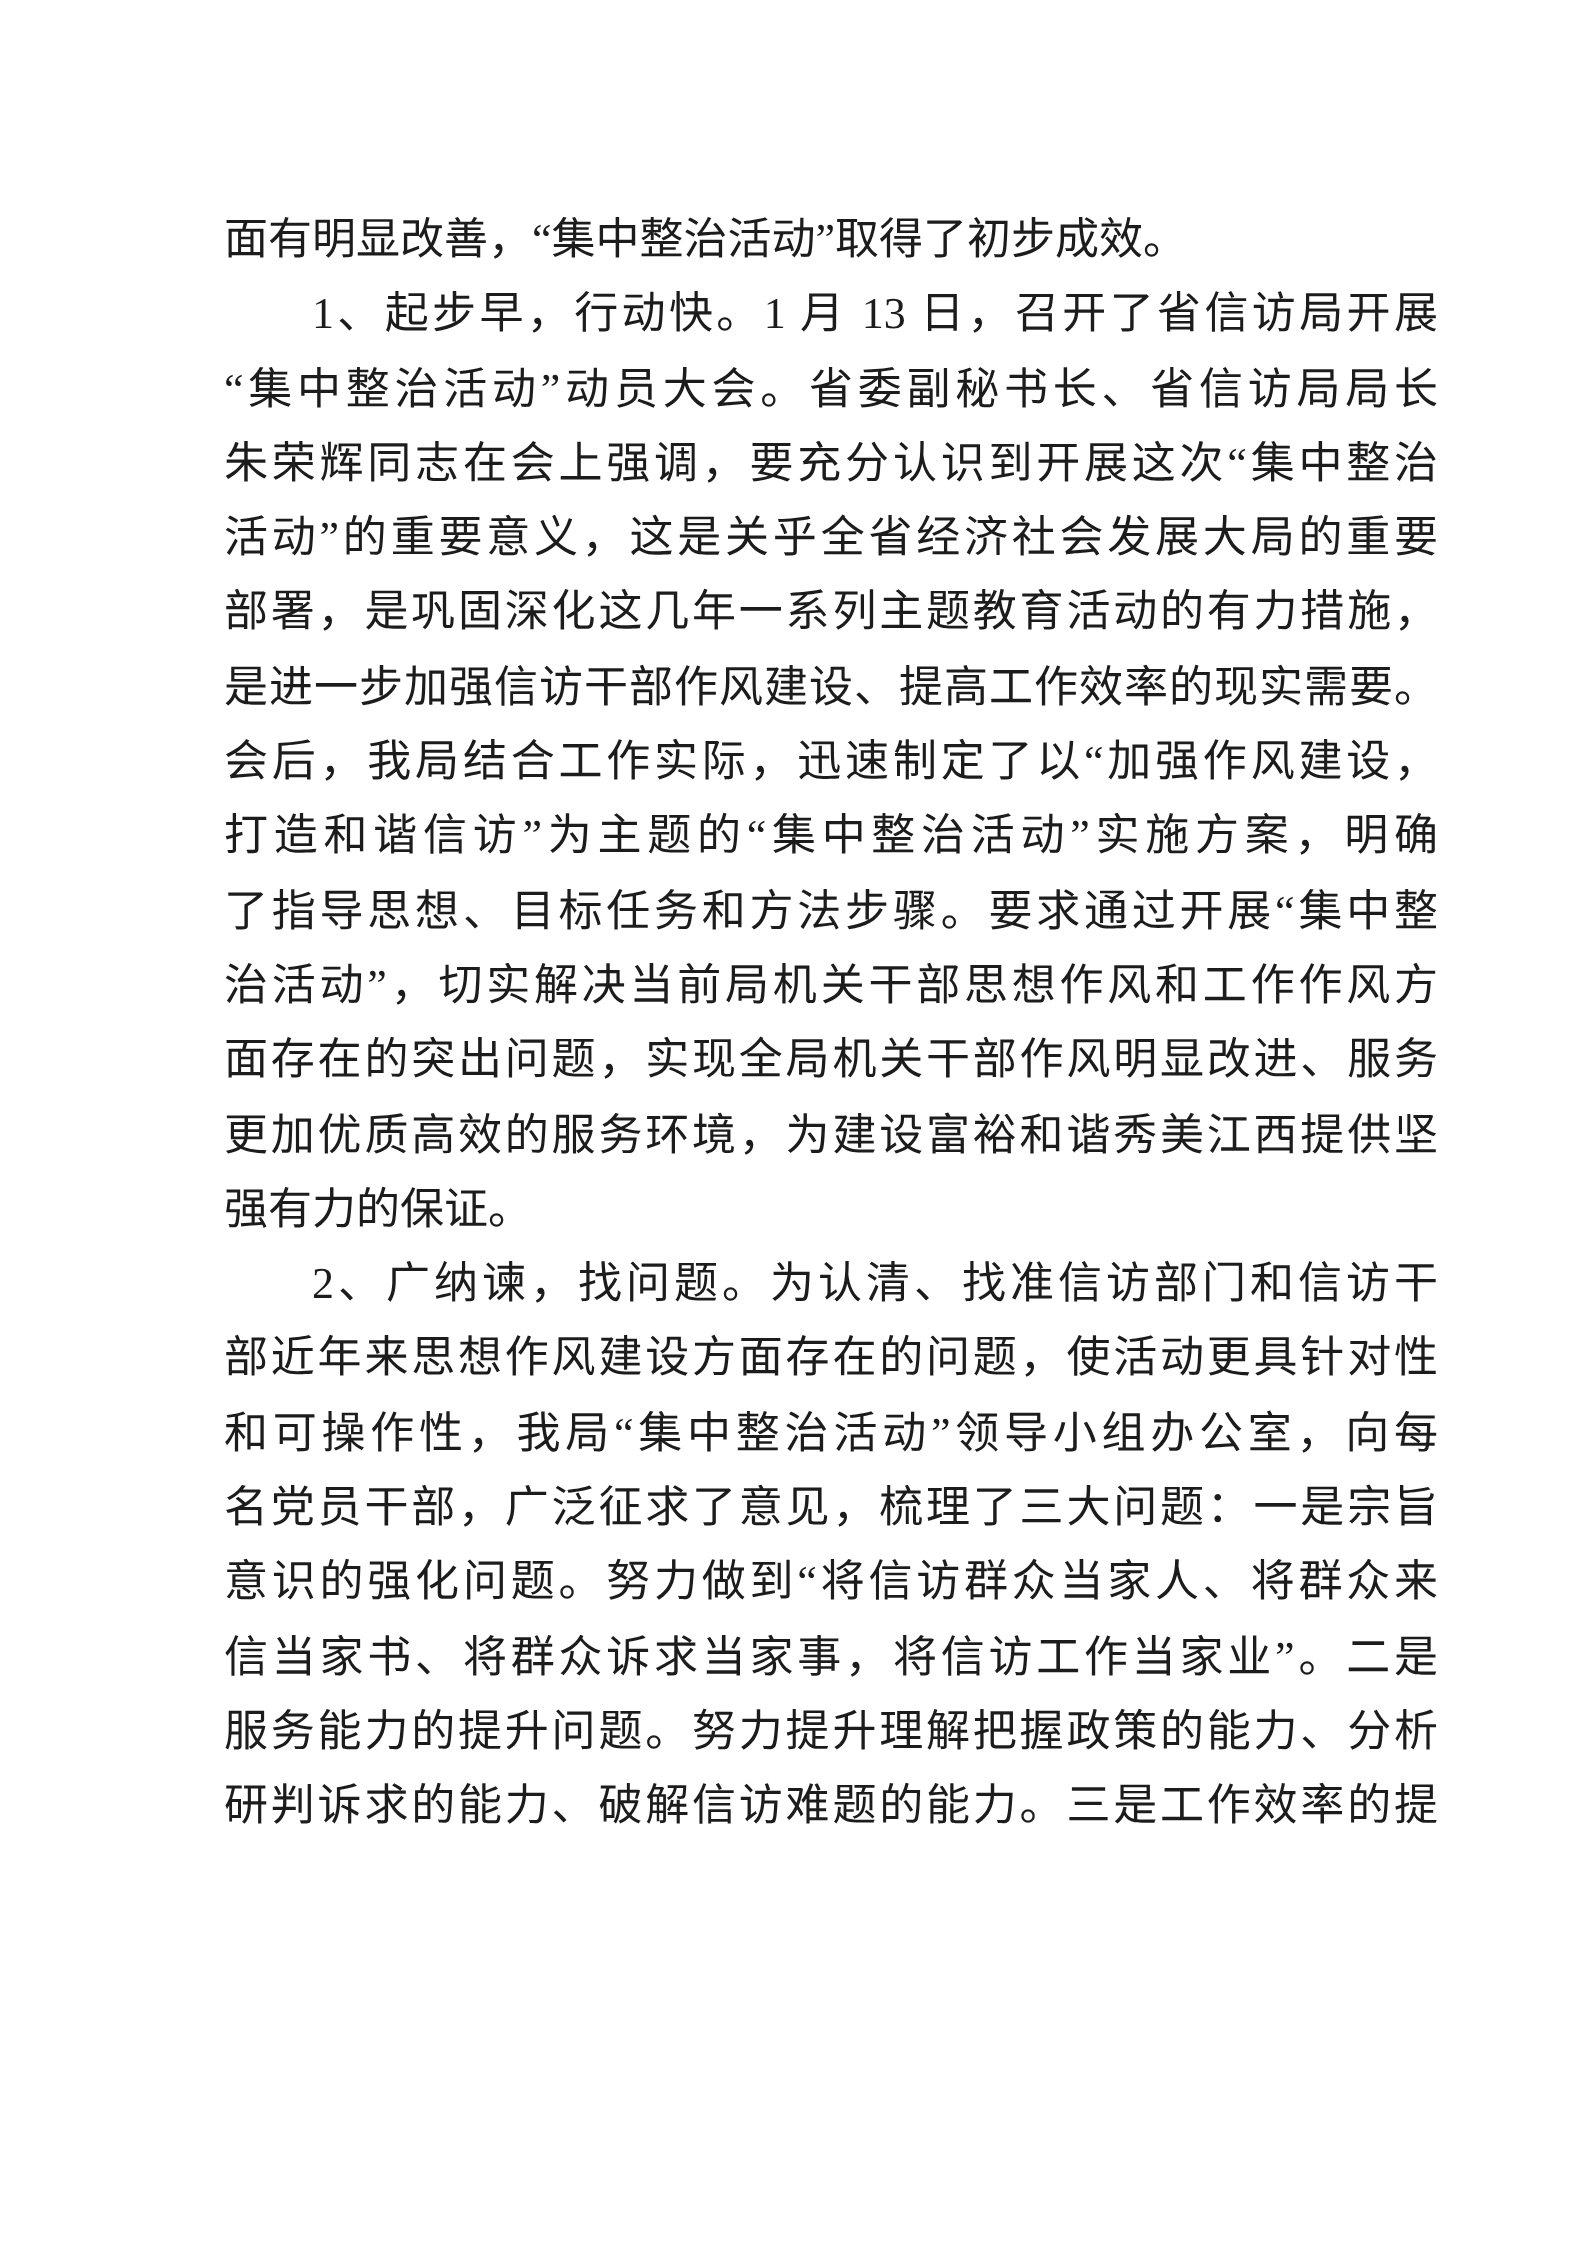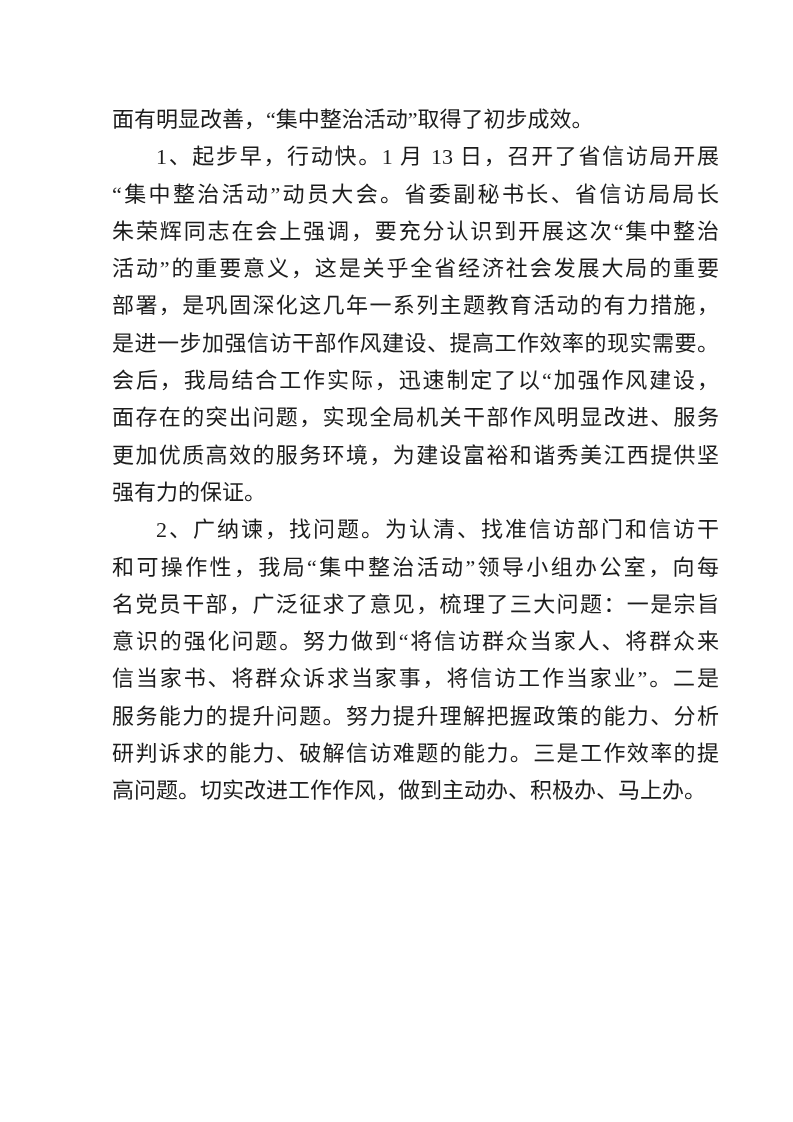--- a/index.html
+++ b/index.html
@@ -46,25 +46,28 @@
 <div class="page">
   <div class="text-block">
       <div class="line para-end">面有明显改善，“集中整治活动”取得了初步成效。</div>
       <div class="line indent">1、起步早，行动快。1 月 13 日，召开了省信访局开展</div>
       <div class="line">“集中整治活动”动员大会。省委副秘书长、省信访局局长</div>
       <div class="line">朱荣辉同志在会上强调，要充分认识到开展这次“集中整治</div>
       <div class="line">活动”的重要意义，这是关乎全省经济社会发展大局的重要</div>
       <div class="line">部署，是巩固深化这几年一系列主题教育活动的有力措施，</div>
       <div class="line">是进一步加强信访干部作风建设、提高工作效率的现实需要。</div>
       <div class="line">会后，我局结合工作实际，迅速制定了以“加强作风建设，</div>
+      <div class="line">打造和谐信访”为主题的“集中整治活动”实施方案，明确</div>
+      <div class="line">了指导思想、目标任务和方法步骤。要求通过开展“集中整</div>
+      <div class="line">治活动”，切实解决当前局机关干部思想作风和工作作风方</div>
       <div class="line">面存在的突出问题，实现全局机关干部作风明显改进、服务</div>
       <div class="line">更加优质高效的服务环境，为建设富裕和谐秀美江西提供坚</div>
       <div class="line para-end">强有力的保证。</div>
       <div class="line indent">2、广纳谏，找问题。为认清、找准信访部门和信访干</div>
+      <div class="line">部近年来思想作风建设方面存在的问题，使活动更具针对性</div>
       <div class="line">和可操作性，我局“集中整治活动”领导小组办公室，向每</div>
       <div class="line">名党员干部，广泛征求了意见，梳理了三大问题：一是宗旨</div>
       <div class="line">意识的强化问题。努力做到“将信访群众当家人、将群众来</div>
       <div class="line">信当家书、将群众诉求当家事，将信访工作当家业”。二是</div>
       <div class="line">服务能力的提升问题。努力提升理解把握政策的能力、分析</div>
       <div class="line">研判诉求的能力、破解信访难题的能力。三是工作效率的提</div>
-      <div class="line para-end">高问题。切实改进工作作风，做到主动办、积极办、马上办。</div>
     </div>
 </div>
 
 </body></html>

